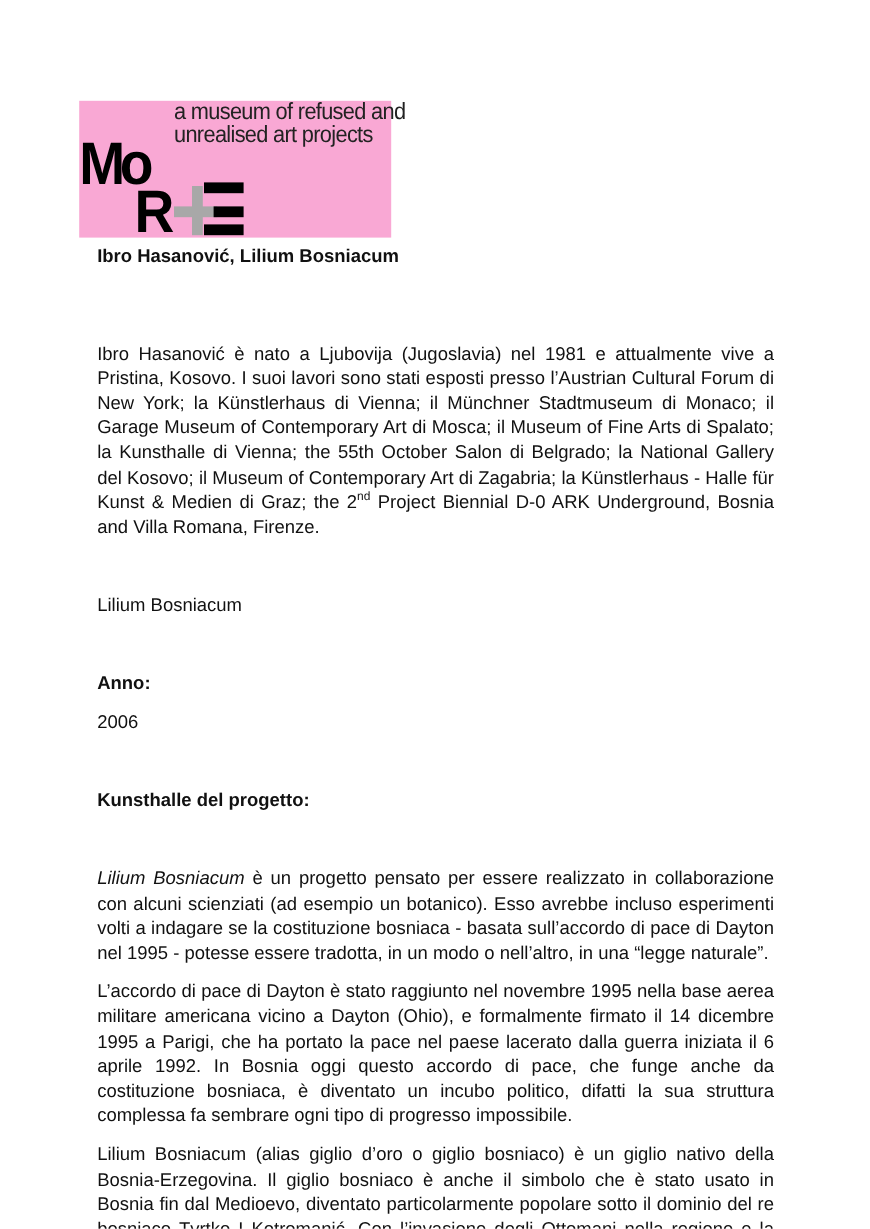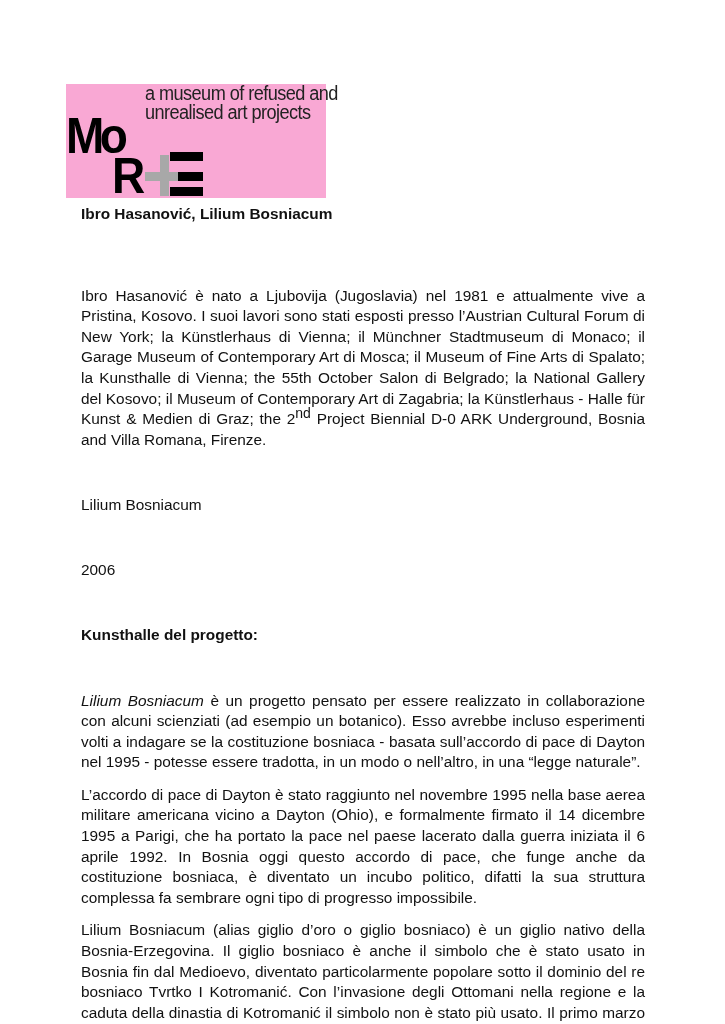--- a/index.html
+++ b/index.html
@@ -101,21 +101,21 @@
     .doc p {
       margin: 12px;
       text-align: justify;
     }
     .doc .heading {
       font-weight: bold;
     }
     .gap { height: 20.6px; }
     .gap2 { height: 37px; }
     sup {
-      font-size: 14px;
+      font-size: 10px;
       line-height: 0;
       vertical-align: 6px;
     }
     em { font-style: italic; }
   </style>
 </head>
 <body>
 
 <div class="logo">
   <div class="tagline">
@@ -134,20 +134,21 @@
 <div class="doc">
   <p class="heading">Ibro Hasanović, Lilium Bosniacum</p>
   <div class="gap2"></div>
 
   <p><span>Ibro Hasanović è nato a Ljubovija (Jugoslavia) nel 1981 e attualmente vive a Pristina, Kosovo. I suoi lavori sono stati esposti presso l’Austrian Cultural Forum di New York; la Künstlerhaus di Vienna; il  Münchner Stadtmuseum di Monaco; il Garage Museum of Contemporary Art di Mosca; il Museum of Fine Arts di Spalato; la Kunsthalle di  Vienna; the 55th October Salon di Belgrado; la National Gallery del Kosovo; il Museum of Contemporary Art di Zagabria; la Künstlerhaus - Halle für Kunst &amp; Medien di Graz; the 2</span><sup>nd</sup><span> Project Biennial D-0 ARK Underground, Bosnia and Villa Romana, Firenze.</span></p>
   <div class="gap"></div>
 
   <p>Lilium Bosniacum</p>
   <div class="gap"></div>
 
+  <p class="heading">Anno:</p>
   <p>2006</p>
   <div class="gap"></div>
 
   <p class="heading">Kunsthalle del progetto:</p>
   <div class="gap"></div>
 
   <p><em>Lilium Bosniacum</em><span> è un progetto pensato per essere realizzato in collaborazione con alcuni scienziati (ad esempio un botanico). Esso avrebbe incluso esperimenti volti a indagare se la costituzione bosniaca - basata sull’accordo di pace di Dayton nel 1995 - potesse essere tradotta, in un modo o nell’altro, in una “legge naturale”.</span></p>
   <p>L’accordo di pace di Dayton è stato raggiunto nel novembre 1995 nella base aerea militare americana vicino a Dayton (Ohio), e formalmente firmato il 14 dicembre 1995 a Parigi, che ha portato la pace nel paese lacerato dalla guerra iniziata il 6 aprile 1992. In Bosnia oggi questo accordo di pace, che funge anche da costituzione bosniaca, è diventato un incubo politico, difatti la sua struttura complessa fa sembrare ogni tipo di progresso impossibile.</p>
   <p>Lilium Bosniacum (alias giglio d’oro o giglio bosniaco) è un giglio nativo della Bosnia-Erzegovina. Il giglio bosniaco è anche il simbolo che è stato usato in Bosnia fin dal Medioevo, diventato particolarmente popolare sotto il dominio del re bosniaco Tvrtko I Kotromanić. Con l’invasione degli Ottomani nella regione e la caduta della dinastia di Kotromanić il simbolo non è stato più usato. Il primo marzo 1992, quando la Bosnia-Erzegovina ottenne l’indipendenza dalla Jugoslavia, i gigli furono rimessi sulla bandiera. Nel 1998, dopo le proteste dei rappresentanti politici delle ex Repubblica Croata dell'Erzeg-Bosnia e Repubblica Serba di Bosnia ed Erzegovina, la bandiera è stata sostituita.</p>
   <p>L’idea del progetto è pertanto quella di provare a creare un insieme di regole e modificare geneticamente il giglio Bosniaco in modo che sia conforme alla struttura complessa dell’accordo di Dayton.</p>

